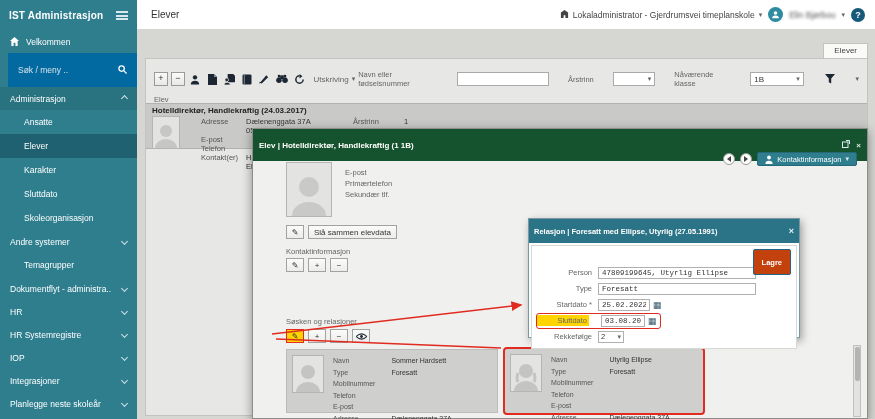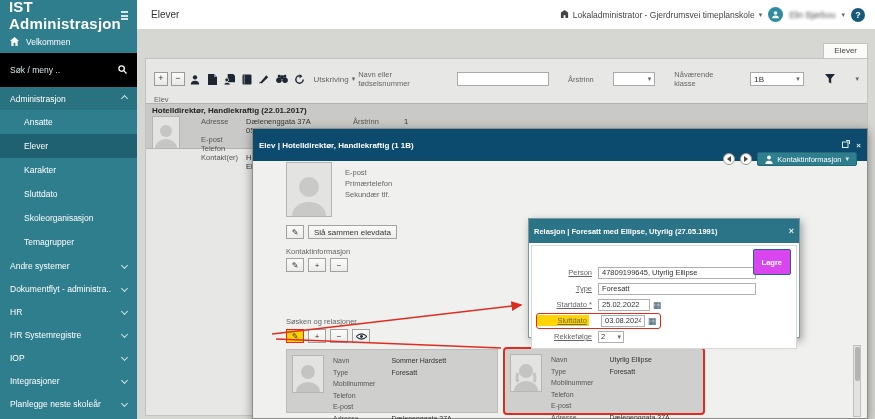--- a/index.html
+++ b/index.html
@@ -1,30 +1,30 @@
 <!DOCTYPE html>
 <html><head>
 <meta charset="utf-8">
 <style>
   *{margin:0;padding:0;box-sizing:border-box;}
   html,body{width:875px;height:419px;}
   body{position:relative;overflow:hidden;background:#d6d6d3;font-family:"Liberation Sans",sans-serif;color:#333;}
 
   
   .sidebar{position:absolute;left:0;top:0;bottom:0;width:137px;background:#2e7e8e;color:#fff;z-index:5;}
-  .sb-header{height:30px;display:flex;align-items:center;justify-content:space-between;padding:0 9px;font-size:15px;font-weight:bold;letter-spacing:.2px;}
+  .sb-header{height:30px;display:flex;align-items:center;justify-content:space-between;padding:0 9px;font-size:10px;font-weight:bold;letter-spacing:.2px;}
   .sb-burger{width:12px;height:9px;display:inline-block;border-top:2px solid #d8e8ec;border-bottom:2px solid #d8e8ec;position:relative;}
   .sb-burger:before{content:"";position:absolute;left:0;right:0;top:2.5px;height:2px;background:#d8e8ec;}
   .sb-item{height:22px;display:flex;align-items:center;padding:0 10px;font-size:8.5px;cursor:pointer;white-space:nowrap;}
   .sb-item .lbl{flex:1;overflow:hidden;text-overflow:ellipsis;}
   .sb-item.top{height:23px;}
   .sb-item.sub{padding-left:24px;height:24px;}
   .sb-item.selected{background:#1f6170;}
   .sb-item.dark{background:#28737f;}
-  .sb-search{height:24px;background:#000000;display:flex;align-items:center;padding:17px 10px;font-size:8.5px;color:#d7e6ea;}
+  .sb-search{height:24px;background:#0369a1;display:flex;align-items:center;padding:17px 10px;font-size:8.5px;color:#d7e6ea;margin-left:8px;}
   .sb-search .lbl{flex:1;}
   .chev{display:inline-block;width:5px;height:5px;border-right:1.4px solid #cfe2e7;border-bottom:1.4px solid #cfe2e7;transform:rotate(45deg);margin-left:6px;}
   .chev.up{transform:rotate(-135deg);}
   .sb-icon{margin-right:7px;display:inline-flex;}
 
   
   .tophdr{position:absolute;left:137px;right:0;top:0;height:30px;background:#fff;border-bottom:1px solid #d4d4d2;display:flex;align-items:center;padding:0 10px 0 14px;z-index:4;}
   .page-title{font-size:10px;color:#333;}
   .tophdr-right{margin-left:auto;display:flex;align-items:center;gap:6px;}
   .ctx{font-size:8.5px;color:#444;display:flex;align-items:center;gap:4px;}
@@ -52,21 +52,21 @@
   .group-hdr{position:absolute;left:8px;top:36px;font-size:7.5px;color:#666;}
   .stu-row{position:absolute;left:0;right:0;top:44px;height:46px;background:#c9c9c7;border-top:1px solid #b2b2b0;border-bottom:1px solid #b2b2b0;}
   .stu-title{position:absolute;left:6px;top:2px;font-size:8px;font-weight:bold;color:#222;}
   .photo{background:#e3e3e1;border:1px solid #b5b5b3;display:flex;align-items:flex-end;justify-content:center;overflow:hidden;}
   .stu-photo{position:absolute;left:6px;top:12px;width:28px;height:33px;}
   .kv{font-size:7.5px;line-height:9px;color:#555;}
   .kv b{color:#333;font-weight:normal;}
 
   
   .modal{position:absolute;left:252px;top:128px;width:616px;bottom:0;background:#f0f0ee;border:1px solid #8d8d8b;box-shadow:0 3px 10px rgba(0,0,0,.4);z-index:10;}
-  .mtitle{height:23px;background:#0c4a6e;color:#fff;font-size:8px;font-weight:bold;display:flex;align-items:center;padding:16px 6px;}
+  .mtitle{height:23px;background:#14532d;color:#fff;font-size:8px;font-weight:bold;display:flex;align-items:center;padding:16px 6px;}
   .mtitle .sp{flex:1;}
   .mtitle .wicon{color:#dcebef;font-size:8px;margin-left:6px;cursor:pointer;}
   .navbtn{width:12px;height:12px;border-radius:50%;background:#fdfdfc;border:1px solid #9a9a98;display:inline-flex;align-items:center;justify-content:center;cursor:pointer;}
   .tri{width:0;height:0;border-top:3px solid transparent;border-bottom:3px solid transparent;}
   .tri.left{border-right:4px solid #444;}
   .tri.right{border-left:4px solid #444;}
   .personinfo{height:14px;background:#2e7e8e;color:#fff;border:1px solid #256878;font-size:7.5px;display:inline-flex;align-items:center;gap:4px;padding:0 7px;border-radius:2px;cursor:pointer;}
   .modal-nav{position:absolute;right:10px;top:23px;display:flex;align-items:center;gap:5px;}
   .m-photo{position:absolute;left:33px;top:33px;width:46px;height:55px;}
   .m-photolbl{position:absolute;left:92px;top:38px;font-size:7.5px;color:#666;line-height:11px;}
@@ -85,24 +85,24 @@
   .card.annot{border:2px solid #e02b20;border-radius:4px;}
   .vscroll{position:absolute;width:8px;background:#e2e2e0;border:1px solid #c0c0be;}
   .vthumb{position:absolute;left:0.5px;width:5px;background:#b4b4b2;border-radius:2px;}
 
   
   .dialog{position:absolute;left:528px;top:218px;width:272px;height:120px;background:#fdfdfc;border:1px solid #7a98a2;box-shadow:2px 3px 8px rgba(0,0,0,.35);z-index:40;}
   .dtitle{height:14px;background:#2b7487;color:#fff;font-size:7.5px;font-weight:bold;display:flex;align-items:center;padding:12px 5px;}
   .dtitle .sp{flex:1;}
   .dclose{color:#e8f2f5;font-size:9px;cursor:pointer;}
   .dbody{position:relative;height:calc(100% - 14px);border:1px solid #d8d8d6;margin:2px;background:#fff;}
-  .savebtn{position:absolute;right:5px;top:3px;height:13px;background:#d946ef;color:#fff;font-size:7.5px;font-weight:bold;border:1px solid #1f6484;border-radius:2px;padding:12px 8px;display:inline-flex;align-items:center;cursor:pointer;}
+  .savebtn{position:absolute;right:5px;top:3px;height:13px;background:#c2410c;color:#fff;font-size:7.5px;font-weight:bold;border:1px solid #1f6484;border-radius:2px;padding:12px 8px;display:inline-flex;align-items:center;cursor:pointer;}
   .drow{display:flex;align-items:center;margin:3px 0 0 4px;height:13px;}
-  .dlabel{width:56px;text-align:right;font-size:7.5px;color:#666;margin-right:6px;flex:none;text-decoration:underline;}
-  .dinput{height:12px;border:1px solid #b0b0ae;background:#fff;font-size:7.5px;padding:0 3px;font-family:Liberation Sans, sans-serif;color:#333;}
+  .dlabel{width:56px;text-align:right;font-size:7.5px;color:#666;margin-right:6px;flex:none;}
+  .dinput{height:12px;border:1px solid #b0b0ae;background:#fff;font-size:7.5px;padding:0 3px;font-family:Liberation Mono, monospace;color:#333;}
   .cal{font-size:9px;color:#35586b;margin-left:3px;cursor:pointer;line-height:10px;}
   .annot-wrap{display:inline-flex;align-items:center;border:1.5px solid #e02b20;border-radius:3px;padding:1px 3px 1px 0;}
   .annot-wrap .dlabel{background:#ffd400;padding:1px 2px;width:52px;}
   .dsel{width:26px;height:12px;border:1px solid #b0b0ae;background:#fff;font-size:7.5px;display:inline-flex;align-items:center;justify-content:space-between;padding:0 2px;cursor:pointer;}
 
   
   .overlay{position:absolute;left:0;top:0;width:875px;height:419px;z-index:50;pointer-events:none;}
 </style>
 </head>
 <body>
@@ -145,27 +145,27 @@
     </div>
   <div class="sb-item sub">
       <span class="lbl">Karakter</span>
     </div>
   <div class="sb-item sub">
       <span class="lbl">Sluttdato</span>
     </div>
   <div class="sb-item sub">
       <span class="lbl">Skoleorganisasjon</span>
     </div>
+  <div class="sb-item top">
+      <span class="lbl">Andre systemer</span>
+      <span class="chev"></span>
+    </div>
+
   <div class="sb-item sub">
       <span class="lbl">Temagrupper</span>
-    </div>
-
-  <div class="sb-item top">
-      <span class="lbl">Andre systemer</span>
-      <span class="chev"></span>
     </div>
   <div class="sb-item top">
       <span class="lbl">Dokumentflyt - administra..</span>
       <span class="chev"></span>
     </div>
   <div class="sb-item top">
       <span class="lbl">HR</span>
       <span class="chev"></span>
     </div>
   <div class="sb-item top">
@@ -286,21 +286,21 @@
           <svg width="10" height="10" viewBox="0 0 10 10">
               <path d="M0 0 H10 L6.2 4.5 V9.5 L3.8 8.2 V4.5 Z" fill="#1d2733"></path>
             </svg>
         </span>
         <span class="caret">▾</span>
       </div>
     </div>
 
     <div class="group-hdr">Elev</div>
     <div class="stu-row">
-      <div class="stu-title">Hotelldirektør, Handlekraftig (22.01.2017)</div>
+      <div class="stu-title">Hotelldirektør, Handlekraftig (24.03.2017)</div>
       <div class="photo stu-photo">
         <svg width="24" height="26" viewBox="0 0 24 26">
             <circle cx="12" cy="9" r="6" fill="#c6c6c4"></circle>
             <path d="M1 26 a11 9 0 0 1 22 0 z" fill="#c6c6c4"></path>
           </svg>
       </div>
       <div style="position:absolute;left:55px;top:13px;" class="kv">
         <div>Adresse</div>
           <div>&nbsp;</div>
         <div>E-post</div>

